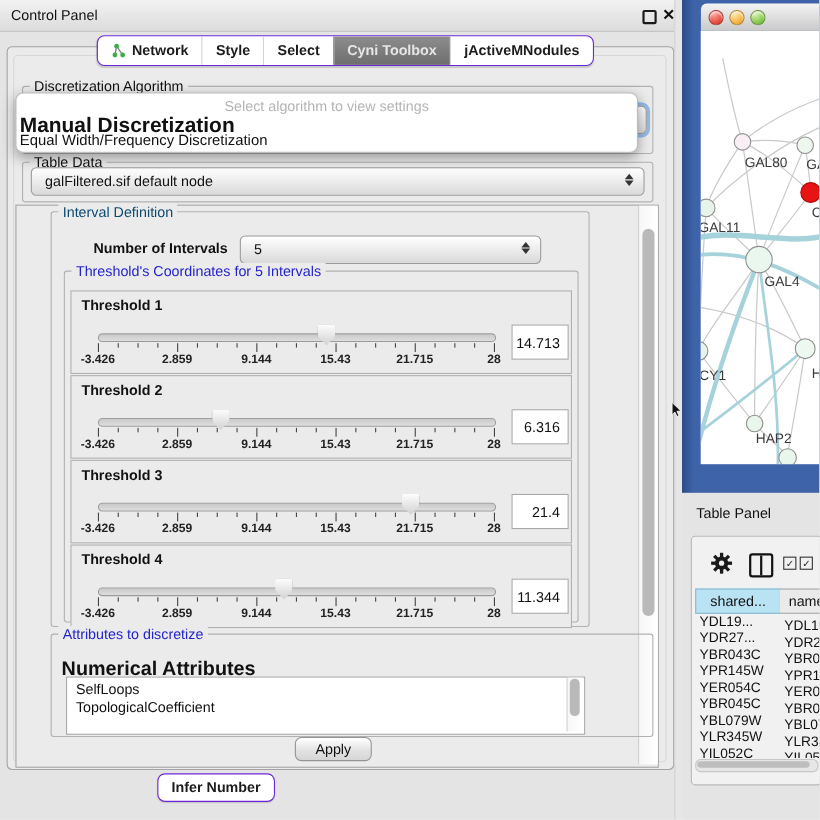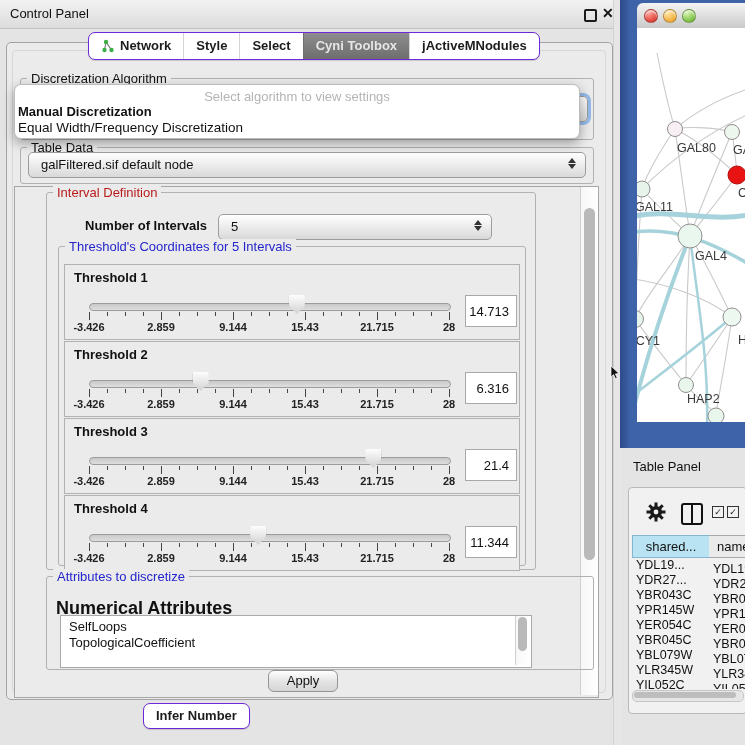--- a/index.html
+++ b/index.html
@@ -23,21 +23,21 @@
   .seg .it.sel{background:linear-gradient(#8d8d8d,#6e6e6e);color:#e6e6e6;border-left-color:#6e6e6e;}
   .seg2 .it{line-height:22px;}
 
   
   .mainpanel{left:6px;top:42px;width:605px;height:656px;background:#ebebeb;
              border:1px solid #a3a3a3;border-radius:5px;}
   .innerline{left:12px;top:50px;width:592px;height:641px;border:1px solid #d7d7d7;border-radius:4px;}
 
   .group{border:1px solid #b1b1b1;border-radius:3px;background:transparent;}
   .gtitle{position:absolute;top:-8px;left:6px;background:#ebebeb;padding:0 4px;font-size:13px;white-space:nowrap;}
-  .gt-green{color:#b91c1c;}
+  .gt-green{color:#0c4a6e;}
   .gt-blue{color:#2424cc;}
 
   .combo{background:linear-gradient(#ffffff,#eeeeee 45%,#d9d9d9);
          border:1px solid #9d9d9d;border-radius:5px;font-size:13px;}
   .combo .val{position:absolute;left:12px;top:4px;white-space:nowrap;}
   .stepper{position:absolute;right:9px;top:4px;width:8px;}
   .stepper i{display:block;width:0;height:0;border-left:4px solid transparent;border-right:4px solid transparent;margin:1px 0;}
   .stepper .up{border-bottom:5px solid #333;}
   .stepper .dn{border-top:5px solid #333;}
   .focusring{box-shadow:0 0 0 3px rgba(100,160,235,.65);}
@@ -69,21 +69,21 @@
   .listbox{left:60px;top:615px;width:470px;height:51px;background:#fff;border:1px solid #a9a9a9;overflow:hidden;}
   .listbox .li{font-size:13px;line-height:16px;padding-left:8px;white-space:nowrap;}
 
   .btn{background:linear-gradient(#ffffff,#e3e3e3 55%,#d6d6d6);border:1px solid #949494;
        border-radius:6px;font-size:13px;text-align:center;}
 
   
   .popup{left:14px;top:84px;width:564px;height:53px;background:#fff;border:1px solid #bdbdbd;
          border-radius:7px;box-shadow:0 4px 12px rgba(0,0,0,.35);z-index:40;}
   .popup .ph{position:absolute;top:4px;left:0;width:100%;text-align:center;color:#b4b4b4;font-size:13px;}
-  .popup .o1{position:absolute;top:19px;left:3px;font-size:13px;font-weight:bold;}
+  .popup .o1{position:absolute;top:19px;left:3px;font-size:19px;font-weight:bold;}
   .popup .o2{position:absolute;top:35px;left:3px;font-size:13.5px;}
 
   
   .divider{left:613px;top:0;width:7px;height:745px;background:#e6e6e6;border-left:1px solid #d2d2d2;}
   .netframe{left:620px;top:0;width:125px;height:448px;
     background:linear-gradient(to right,#2c4a88,#3e63a8 10px);}
   .nettitle{left:637px;top:3px;width:108px;height:25px;border-radius:6px 0 0 0;
     background:linear-gradient(#f4f4f4,#c9c9c9);border-bottom:1px solid #9a9a9a;}
   .light{position:absolute;top:6px;width:12px;height:12px;border-radius:50%;border:1px solid rgba(0,0,0,.25);
     box-shadow:inset 0 2px 2px rgba(255,255,255,.7);}

